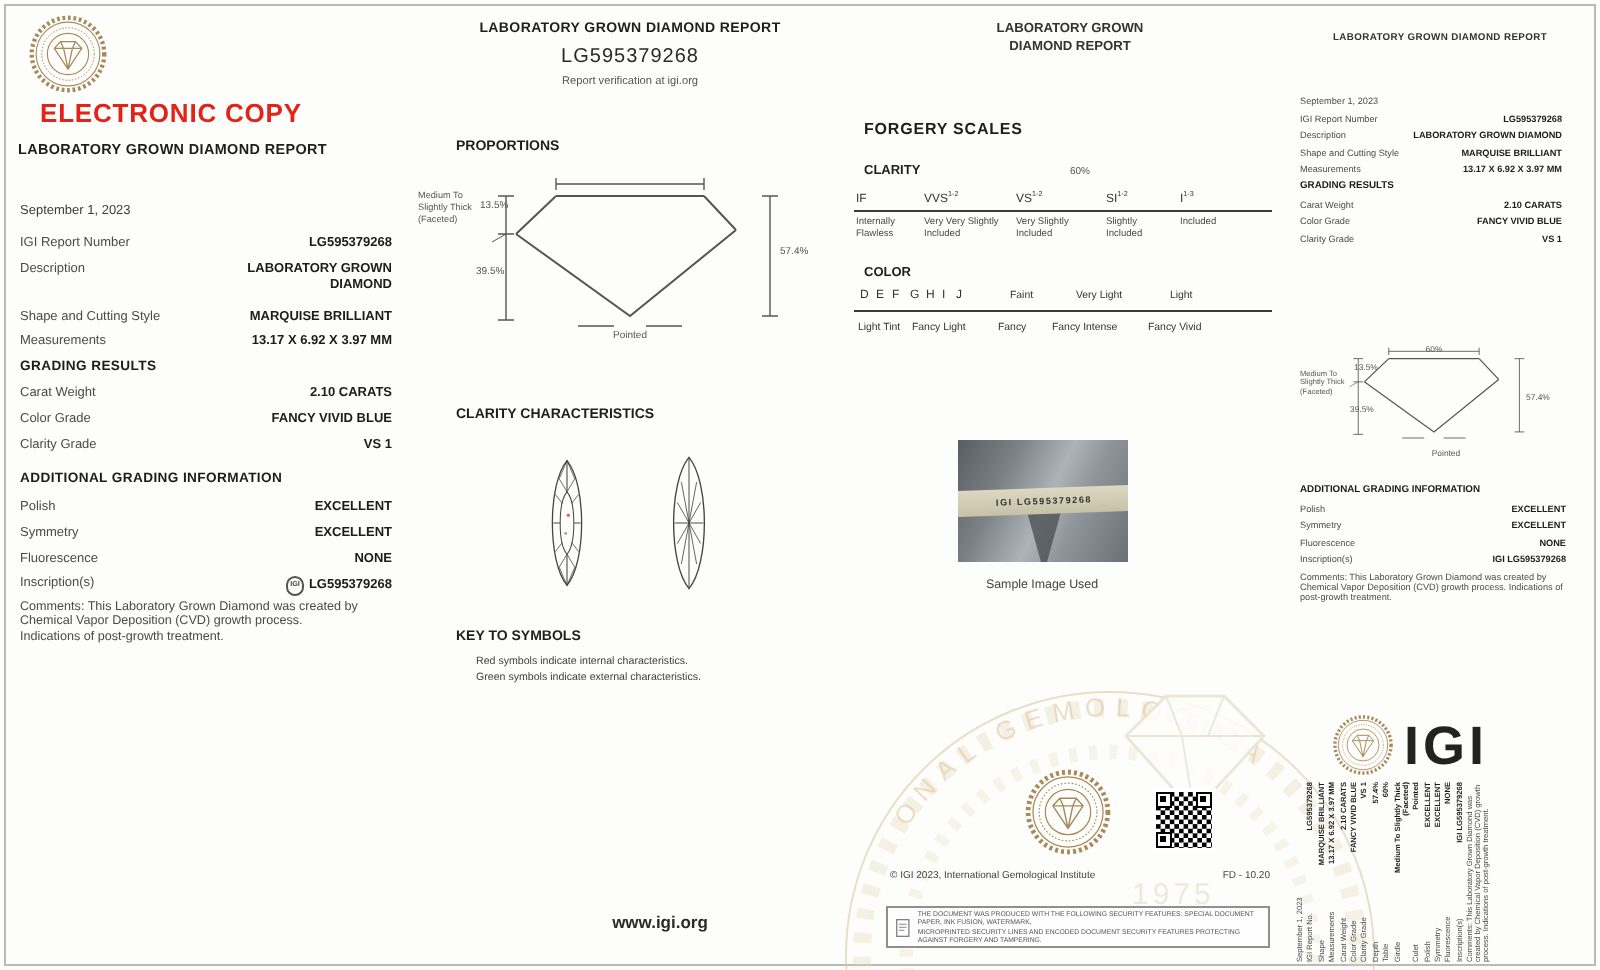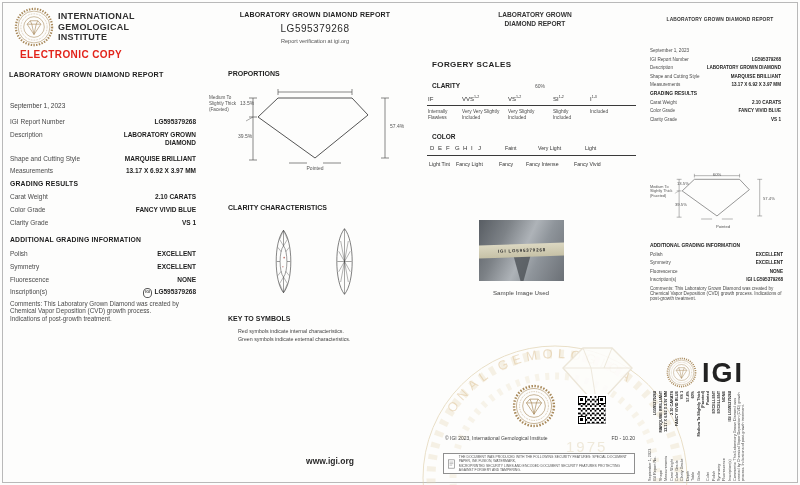--- a/index.html
+++ b/index.html
@@ -112,26 +112,21 @@
         <path d="M563,368 L583,348 L612,348 L632,368 L597,406 Z"></path>
         <path d="M563,368 H632 M583,348 L591,368 L597,406 M612,348 L604,368" fill="none" stroke-width="0.9"></path>
       </g>
       <text x="566" y="452" font-size="15" fill="#e6dcc4" letter-spacing="2" font-family="Liberation Sans, sans-serif">1975</text>
     </g>
   </svg>
 
   <svg class="abs" style="left:14px;top:7px;width:40px;height:40px" viewBox="-32 -32 64 64">
       <use href="#seal-icon"></use>
     </svg>
-  <div class="abs b" style="left:58px;top:11px;font-size:9px;line-height:10.5px;letter-spacing:.3px;color:#2f2f2f;">
-    <div>INTERNATIONAL</div>
-    <div>GEMOLOGICAL</div>
-    <div>INSTITUTE</div>
-  </div>
-  <div class="abs b red" style="left:20px;top:49px;font-size:10px;letter-spacing:.4px;">ELECTRONIC COPY</div>
+  <div class="abs b red" style="left:20px;top:49px;font-size:13px;letter-spacing:.4px;">ELECTRONIC COPY</div>
   <div class="abs b" style="left:9px;top:70px;font-size:7.2px;letter-spacing:.2px;">LABORATORY GROWN DIAMOND REPORT</div>
   <div class="abs" style="left:10px;top:102px;font-size:6.5px;">September 1, 2023</div>
 
   <div class="lrow" style="top:118px">
     <span class="lbl">IGI Report Number</span>
     <span class="val">LG595379268</span>
   </div>
   <div class="lrow" style="top:131px">
     <span class="lbl">Description</span>
     <span class="val" style="max-width:78px">LABORATORY GROWN DIAMOND</span>

